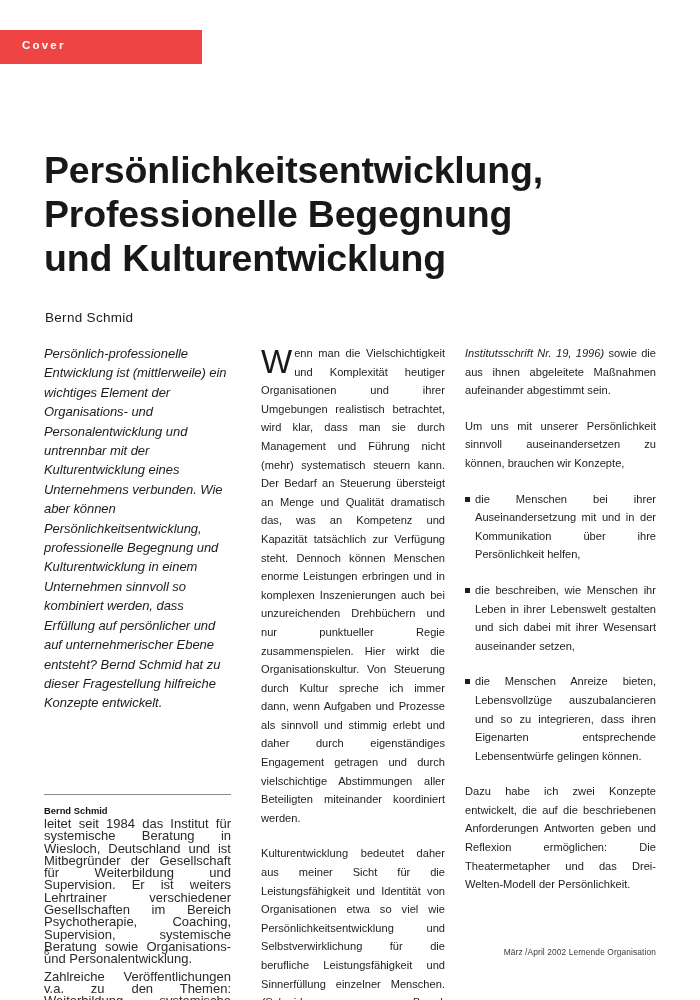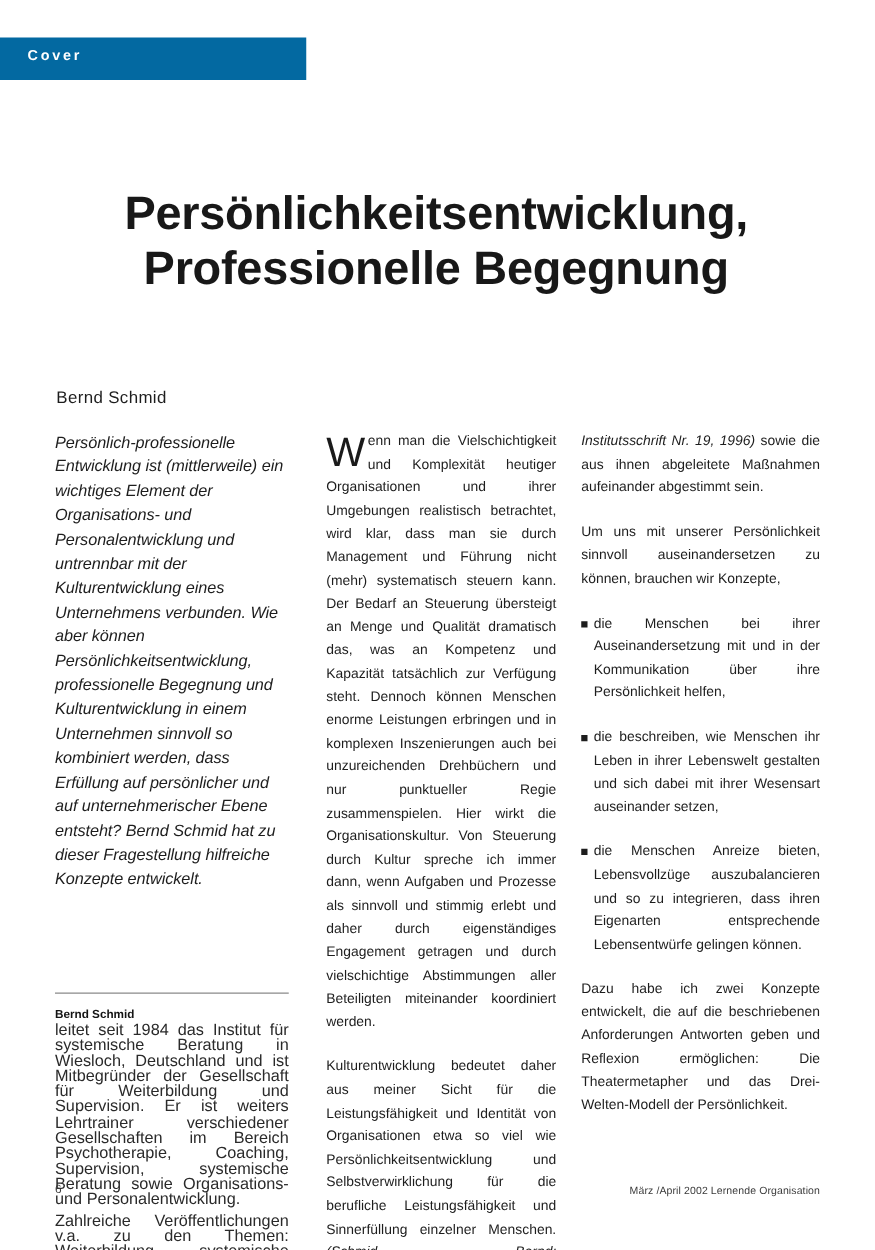--- a/index.html
+++ b/index.html
@@ -14,23 +14,23 @@
     font-family: "Liberation Sans", sans-serif;
     color: #1a1a1a;
     overflow: hidden;
   }
 
   
   .cover-banner {
     position: absolute;
     left: 0;
     top: 30px;
-    width: 245px;
+    width: 202px;
     height: 34px;
-    background: #0369a1;
+    background: #ef4444;
   }
   .cover-banner-label {
     position: absolute;
     left: 22px;
     top: 9px;
     color: #ffffff;
     font-size: 11.5px;
     font-weight: 600;
     letter-spacing: 2.2px;
   }
@@ -42,21 +42,20 @@
     top: 148px;
     width: 610px;
   }
   .doc-title-line {
     font-size: 37.5px;
     font-weight: 700;
     line-height: 44px;
     letter-spacing: -0.2px;
     color: #181818;
     white-space: nowrap;
-    text-align: center;
   }
   .byline {
     position: absolute;
     left: 45px;
     top: 310px;
     font-size: 13.5px;
     font-weight: 400;
     color: #1d1d1d;
     letter-spacing: 0.3px;
   }
@@ -186,20 +185,21 @@
 </head>
 <body>
 
 <div class="cover-banner">
   <span class="cover-banner-label">Cover</span>
 </div>
 
 <div class="title-block">
   <div class="doc-title-line">Persönlichkeitsentwicklung,</div>
   <div class="doc-title-line">Professionelle Begegnung</div>
+  <div class="doc-title-line">und Kulturentwicklung</div>
 </div>
 <div class="byline">Bernd Schmid</div>
 
 <div class="columns">
 
   <div class="col col-lead">
     <p class="lead-para">Persönlich-professionelle Entwicklung ist (mittlerweile) ein wichtiges Element der Organisations- und Personalentwicklung und untrennbar mit der Kulturentwicklung eines Unternehmens verbunden. Wie aber können Persönlichkeitsentwicklung, professionelle Begegnung und Kulturentwicklung in einem Unternehmen sinnvoll so kombiniert werden, dass Erfüllung auf persönlicher und auf unternehmerischer Ebene entsteht? Bernd Schmid hat zu dieser Fragestellung hilfreiche Konzepte entwickelt.</p>
   </div>
 
   <div class="col col-mid">

